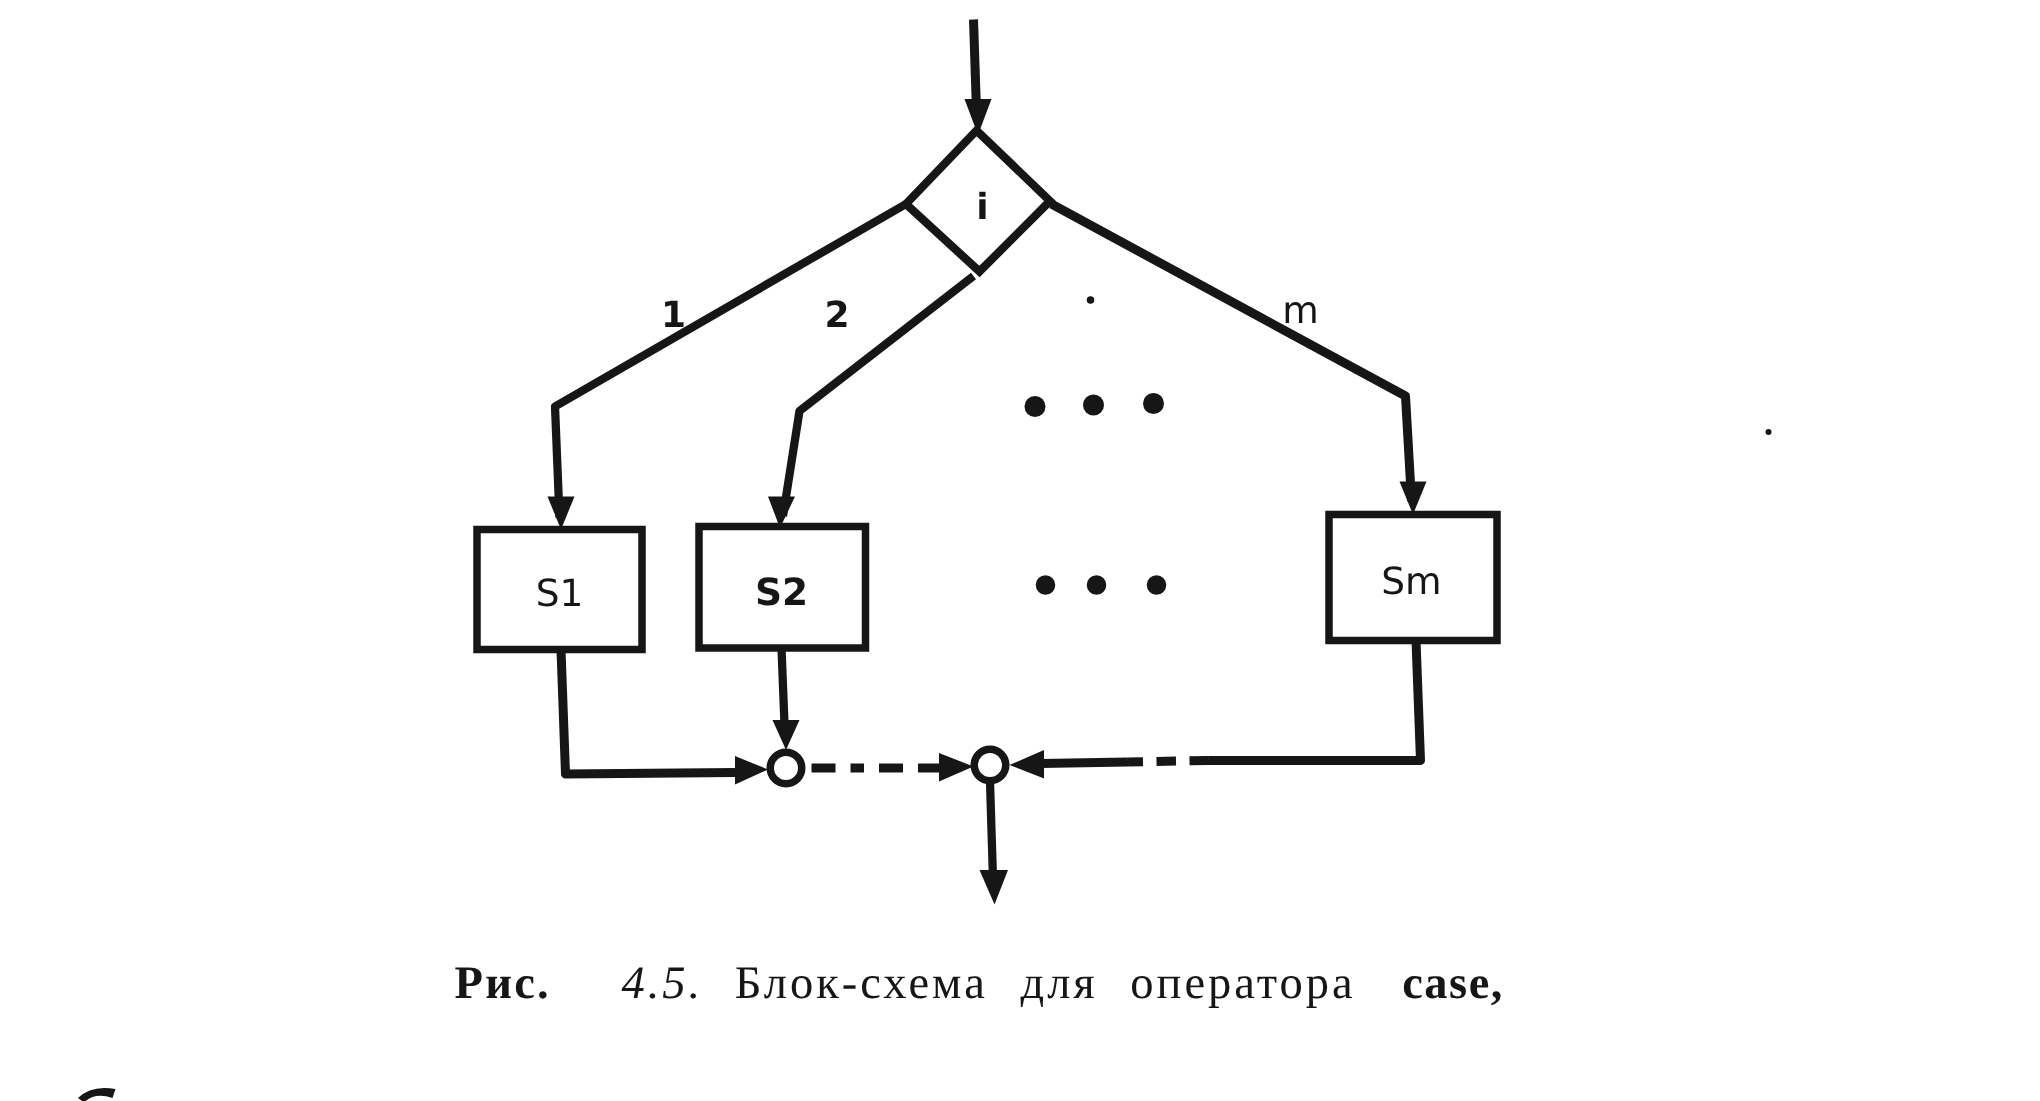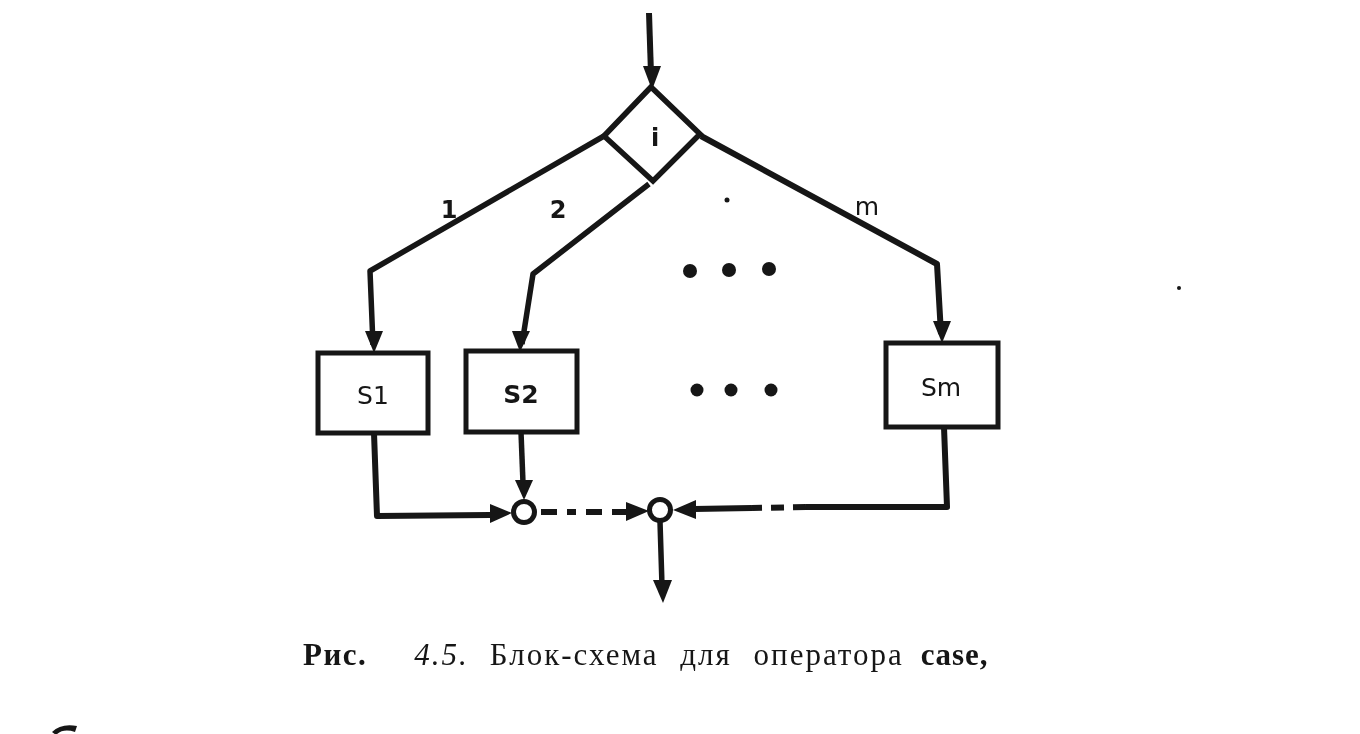--- a/index.html
+++ b/index.html
@@ -62,21 +62,21 @@
     letter-spacing: 2px;
     font-style: italic;
   }
   .caption .cap-text {
     margin-left: 21px;
     letter-spacing: 2px;
     word-spacing: 12px;
     text-align: center;
   }
   .caption .cap-keyword {
-    margin-left: 17px;
+    margin-left: 31px;
     font-weight: bold;
     letter-spacing: 1px;
   }
 </style>
 </head>
 <body>
 
 <div class="page">
 
   <svg class="diagram-svg" viewBox="0 0 1360 734">

